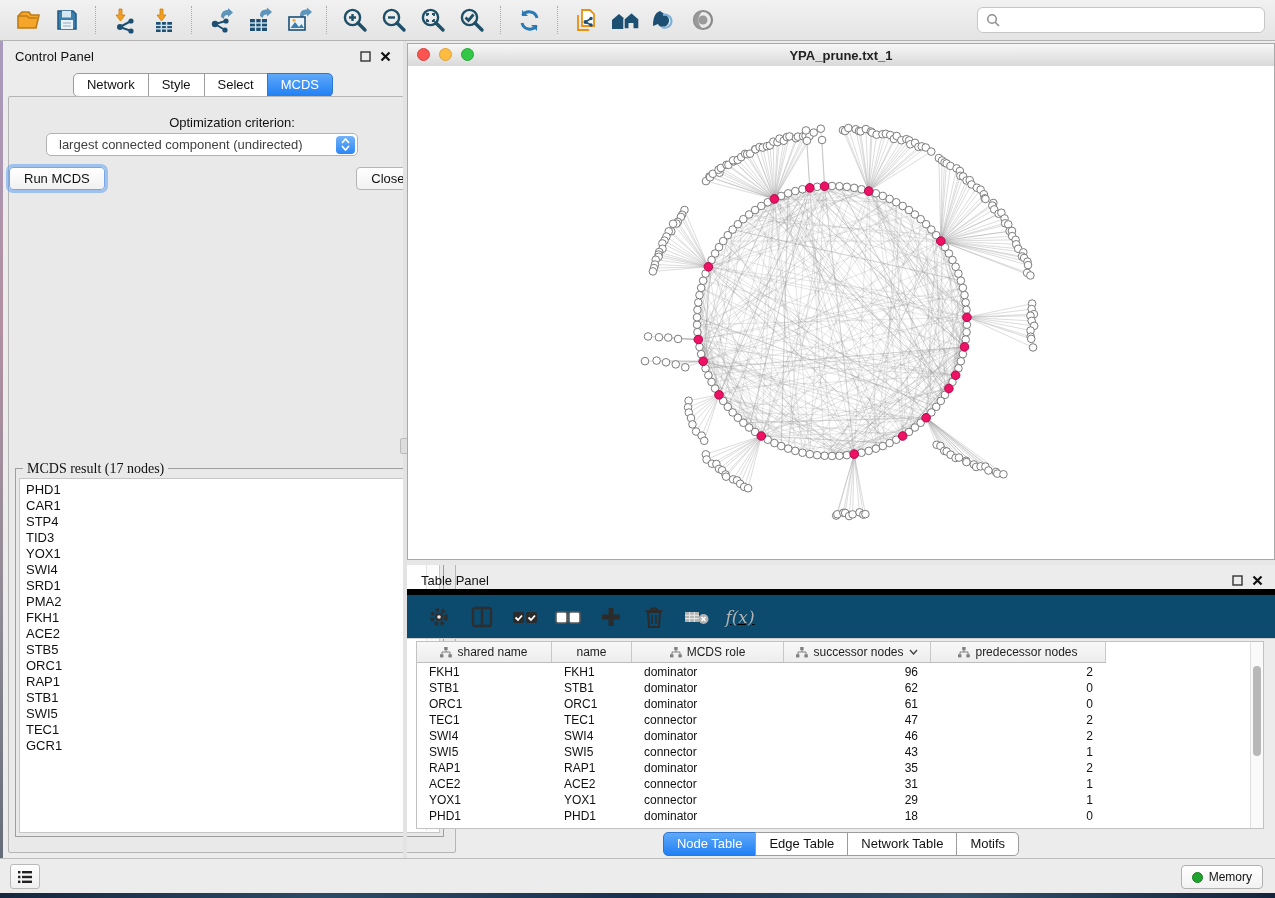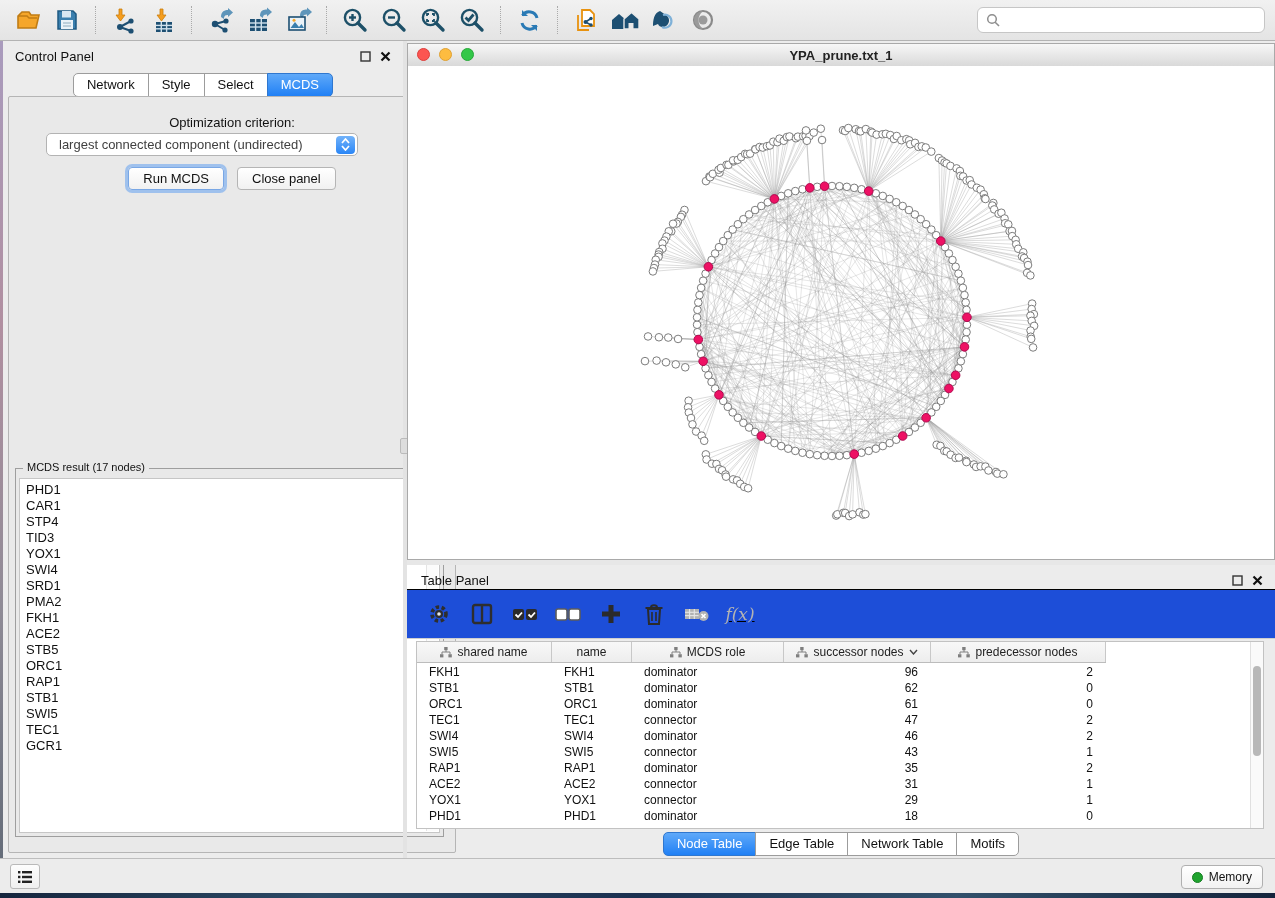--- a/index.html
+++ b/index.html
@@ -40,29 +40,29 @@
   .cp-body { position:absolute; left:5px; top:55px; width:448px; height:757px;
     background:#e9e9e9; border:1px solid #b5b5b5; border-radius:2px; }
   .opt-label { margin-top:18px; text-align:center; font-size:13px; color:#111; }
   .cp-select { position:absolute; left:37px; top:36px; width:312px; height:23px; background:#fff;
     border:1px solid #b3b3b3; border-radius:5px; display:flex; align-items:center;
     padding:0 2px 0 12px; font-size:13px; color:#404040; }
   .cp-select .sel-text { flex:1; white-space:nowrap; overflow:hidden; }
   .stepper { width:19px; height:18px; border-radius:4px;
     background:linear-gradient(#72b3fa,#2a86f6); display:flex; flex-direction:column;
     align-items:center; justify-content:center; gap:1px; }
-  .btn-row { position:absolute; left:0; right:0; top:70px; display:flex; justify-content:center; gap:13px; }
+  .btn-row { position:absolute; left:0; right:0; top:70px; display:flex; justify-content:space-between; gap:13px; }
   .mac-btn { height:23px; padding:0 14px; font-size:13px; color:#111;
     background:linear-gradient(#ffffff,#f1f1f1); border:1px solid #b5b5b5; border-radius:4px;
     font-family:"Liberation Sans",sans-serif; }
   .mac-btn.focused { box-shadow:0 0 0 3px rgba(98,160,240,.55); border-color:#79a7e5; }
   .result-group { position:absolute; left:6px; right:11px; top:371px; bottom:15px;
     border:1px solid #9e9e9e; }
   .result-group .grp-label { position:absolute; top:-8px; left:7px; background:#e9e9e9;
-    padding:0 4px; font-size:11px; color:#111; }
+    padding:0 4px; font-size:14px; color:#111;font-family:Liberation Serif, serif; }
   .result-list { position:absolute; left:3px; right:3px; top:9px; bottom:3px; background:#fff;
     border:1px solid #c6c6c6; overflow:hidden; }
   .result-list .items { padding:3px 0 0 6px; }
   .result-item { font-size:13px; line-height:16px; color:#111; }
   .list-scroll-track { position:absolute; right:1px; top:1px; bottom:1px; width:12px;
     background:#fbfbfb; border-left:1px solid #e4e4e4; }
 
   
   #vsplit { position:absolute; left:403px; top:41px; width:4px; height:817px; background:#e3e3e3; }
   #vsplit .grip { position:absolute; left:-3px; top:397px; width:9px; height:16px;
@@ -79,21 +79,21 @@
   .tl.yellow { background:#fdbc40; border:1px solid #dfa133; }
   .tl.green { background:#33c748; border:1px solid #27a839; }
   .tl-group { position:absolute; left:9px; top:4px; display:flex; }
   .net-title { width:100%; text-align:center; font-size:13px; font-weight:600; color:#222; }
   .net-canvas { position:absolute; left:0; top:23px; right:0; bottom:0; background:#fff;
     border:1px solid #a9a9a9; border-top:none; }
 
   
   #table-panel { position:absolute; left:407px; top:565px; width:868px; height:293px; }
   .tp-toolbar { position:absolute; left:0; top:24px; width:868px; height:50px;
-    background:#1d4ed8; border-top:1px solid #000000; border-bottom:1px solid #cfcfcf;
+    background:#0c4a6e; border-top:6px solid #000000; border-bottom:1px solid #cfcfcf;
     display:flex; align-items:center; gap:15px; padding-left:18px;text-decoration:underline; }
   .tp-btn { width:28px; height:28px; display:flex; align-items:center; justify-content:center; }
   .fx { font-family:"DejaVu Serif",serif; font-style:italic; font-size:17px; color:#b3b3b3; }
   .tbl-white { position:absolute; left:9px; top:76px; width:848px; height:188px; background:#fff;
     border:1px solid #c2c2c2; }
   .tbl-header { position:absolute; left:0; top:0; height:21px; display:grid;
     grid-template-columns:135px 80px 152px 147px 175px;
     border-bottom:1px solid #bcbcbc; background:transparent; }
   .th-cell { display:flex; align-items:center; justify-content:center; gap:5px;
     background:linear-gradient(#f8f8f8,#ededed); border-right:1px solid #c8c8c8;

